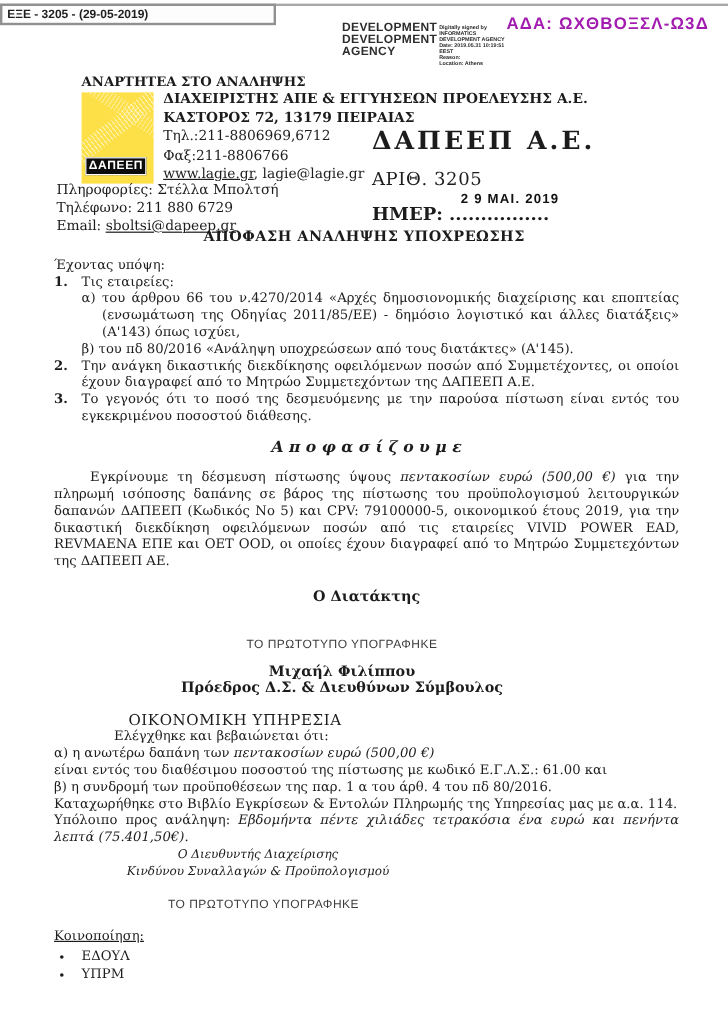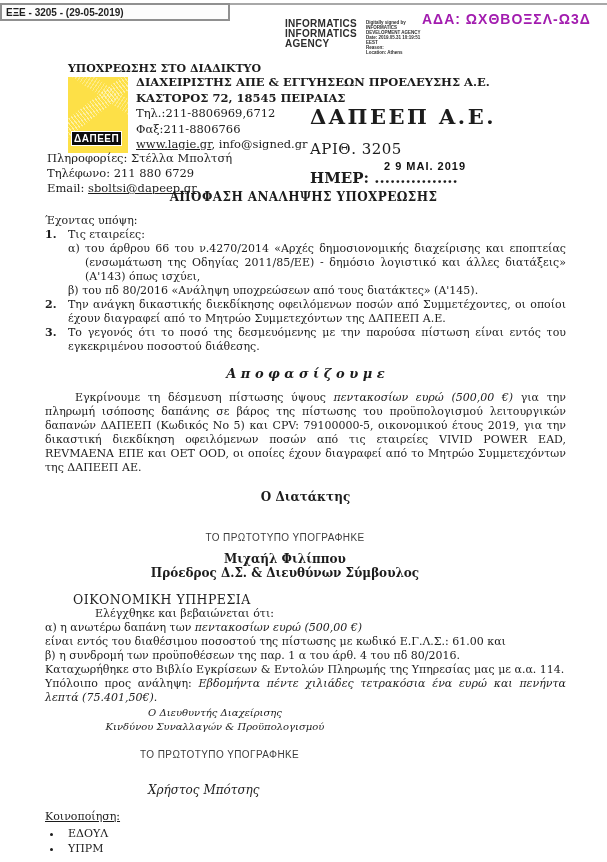--- a/index.html
+++ b/index.html
@@ -46,65 +46,65 @@
   .sub{margin-left:23px;padding-left:17px;text-indent:-17px;}
   .decide{text-align:center;font-weight:bold;font-style:italic;font-size:13px;margin:13px 0 10px 0;}
   .main-par{text-indent:30px;}
   .diataktis{text-align:center;font-weight:bold;font-size:12px;margin-top:15px;}
   .stampline{font:10px "Liberation Sans",sans-serif;letter-spacing:0.4px;color:#3c3c3c;}
   .signer{width:480px;text-align:center;}
   .signer .stamp1{margin-top:28px;}
   .signer-name{font-weight:bold;font-size:12px;margin-top:9px;}
   .signer-role{font-weight:bold;font-size:12px;}
   .finance{margin-top:13px;}
-  .fin-head{margin-left:28px;font-size:12.5px;letter-spacing:0.5px;}
+  .fin-head{margin-left:62px;font-size:12.5px;letter-spacing:0.5px;}
   .fin-verified{margin-left:50px;}
   .director{margin-top:1px;width:290px;margin-left:25px;text-align:center;font-style:italic;font-size:10px;}
   .stamp2{margin-top:15px;margin-left:95px;}
   .name2{margin-top:23px;margin-left:103px;font-style:italic;font-size:12px;}
   .dist{margin-top:13px;}
   .dist-label{text-decoration:underline;}
   .dist-ul{margin:3px 0 0 18px;padding:0;}
   .dist-ul li{margin-bottom:1px;padding-left:5px;}
   .it{font-style:italic;}
 </style>
 </head>
 <body>
 
 <div class="page">
 
   <div class="top-rule"></div>
   <div class="ref-box">ΕΞΕ - 3205 - (29-05-2019)</div>
   <div class="ada">ΑΔΑ: ΩΧΘΒΟΞΣΛ-Ω3Δ</div>
 
   <div class="digi">
-    <div class="digi-agency">INFORMATICS INFORMATICS AGENCY</div>
+    <div class="digi-agency">DEVELOPMENT DEVELOPMENT AGENCY</div>
     <div class="digi-details">Digitally signed by
 INFORMATICS
 DEVELOPMENT AGENCY
 Date: 2019.05.31 10:19:51
 EEST
 Reason:
 Location: Athens</div>
   </div>
 
-  <div class="anartitea">ΥΠΟΧΡΕΩΣΗΣ ΣΤΟ ΔΙΑΔΙΚΤΥΟ</div>
+  <div class="anartitea">ΑΝΑΡΤΗΤΕΑ ΣΤΟ ΑΝΑΛΗΨΗΣ</div>
 
   <div class="logo">
     <div class="stripe1"></div>
     <div class="stripe2"></div>
     <div class="logo-label">ΔΑΠΕΕΠ</div>
   </div>
 
   <div class="company">
     <div class="b">ΔΙΑΧΕΙΡΙΣΤΗΣ ΑΠΕ &amp; ΕΓΓΥΗΣΕΩΝ ΠΡΟΕΛΕΥΣΗΣ Α.Ε.</div>
-    <div class="b">ΚΑΣΤΟΡΟΣ  72, 18545  ΠΕΙΡΑΙΑΣ</div>
+    <div class="b">ΚΑΣΤΟΡΟΣ  72, 13179  ΠΕΙΡΑΙΑΣ</div>
     <div>Τηλ.:211-8806969,6712</div>
     <div>Φαξ:211-8806766</div>
-    <div><span class="ulink">www.lagie.gr</span><span>, info@signed.gr</span></div>
+    <div><span class="ulink">www.lagie.gr</span><span>, lagie@lagie.gr</span></div>
   </div>
 
   <div class="right-org">ΔΑΠΕΕΠ  Α.Ε.</div>
   <div class="protocol">ΑΡΙΘ. 3205</div>
   <div class="imer">
     <span>ΗΜΕΡ: ................</span>
     <span class="date-stamp">2 9 ΜΑΙ. 2019</span>
   </div>
 
   <div class="contact">
@@ -157,21 +157,20 @@
       <div><span>Υπόλοιπο προς ανάληψη: </span><span class="it">Εβδομήντα πέντε χιλιάδες τετρακόσια ένα ευρώ και πενήντα λεπτά (75.401,50€).</span></div>
     </div>
 
     <div class="director">
       <div>Ο Διευθυντής Διαχείρισης</div>
       <div>Κινδύνου Συναλλαγών &amp; Προϋπολογισμού</div>
     </div>
 
     <div class="stampline stamp2">ΤΟ ΠΡΩΤΟΤΥΠΟ ΥΠΟΓΡΑΦΗΚΕ</div>
 
-    <div class="name2">Χρήστος Μπότσης</div>
 
     <div class="dist">
       <span class="dist-label">Κοινοποίηση:</span>
       <ul class="dist-ul">
         <li>ΕΔΟΥΛ</li>
         <li>ΥΠΡΜ</li>
 
       </ul>
     </div>
 

